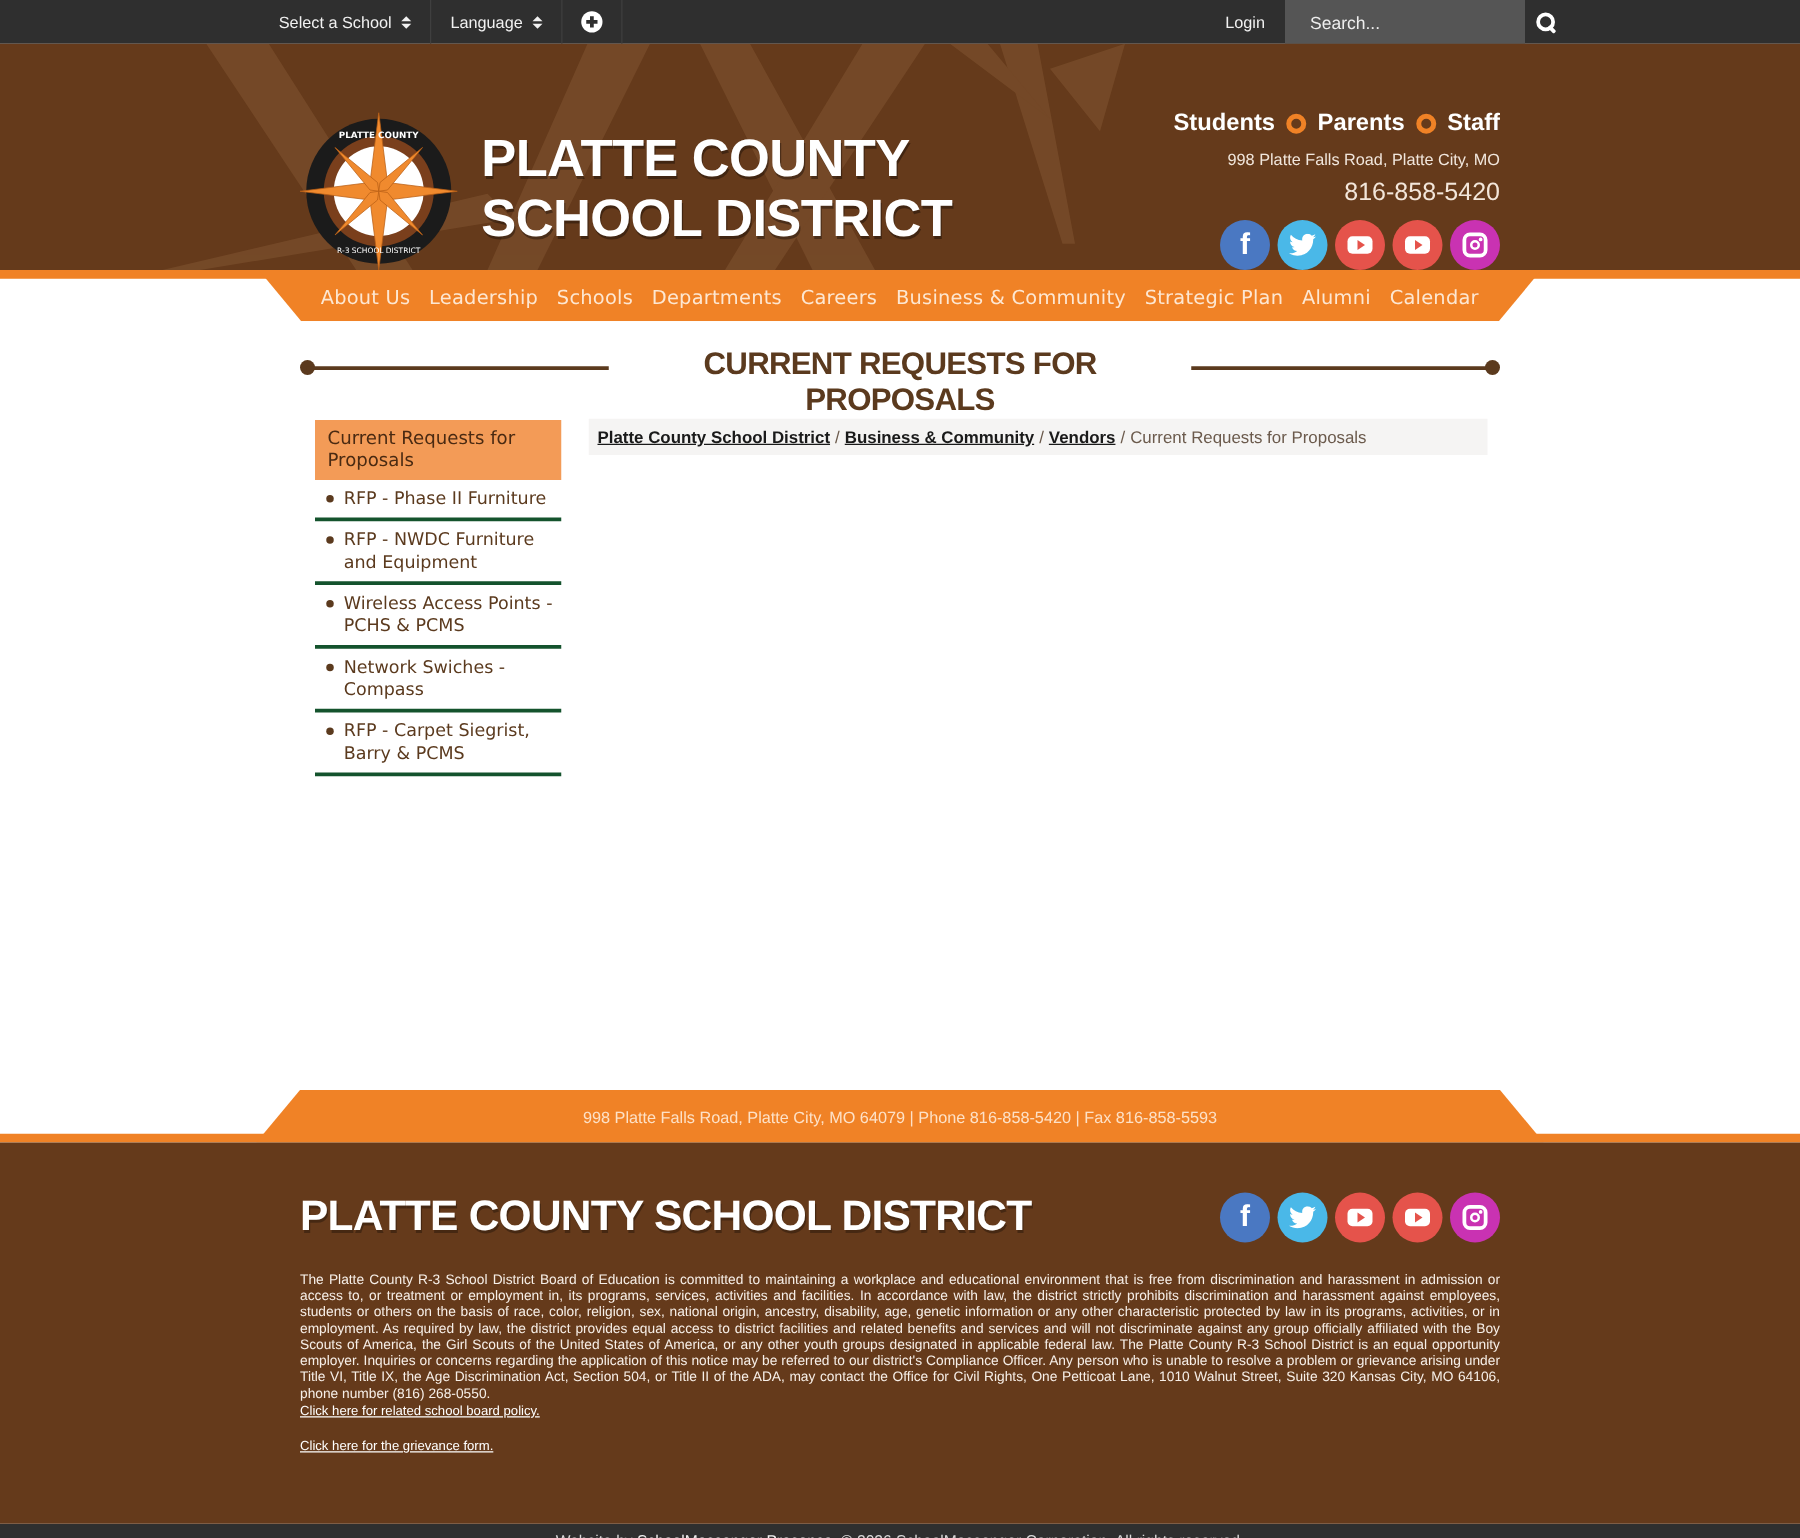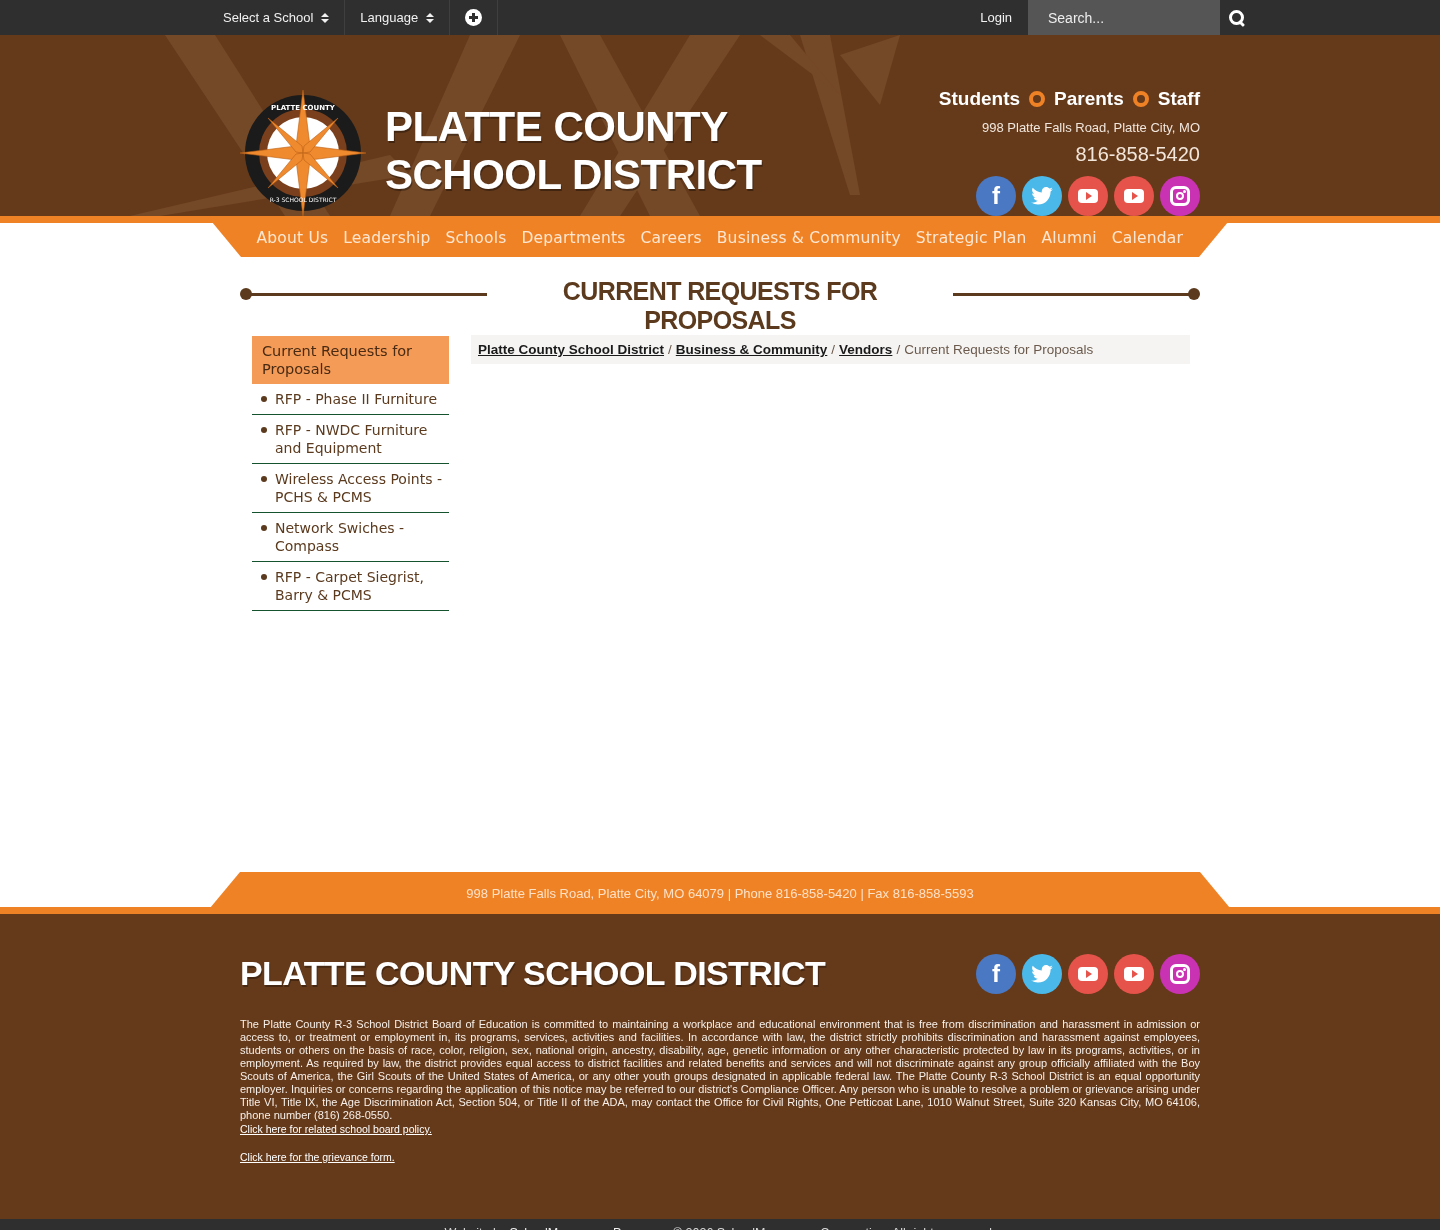--- a/index.html
+++ b/index.html
@@ -64,21 +64,21 @@
   .pt-line.r { left: 953px; width: 242px; }
   .pt-dot { position: absolute; top: 23px; width: 12px; height: 12px; border-radius: 50%; background: #5b3a1e; }
   .pt-dot.l { left: 240px; } .pt-dot.r { left: 1188px; }
   .page-title { position: absolute; left: 487px; width: 466px; top: 12px; text-align: center; font-family: "Liberation Sans", sans-serif; font-weight: bold; font-size: 25px; color: #5b3a1e; letter-spacing: -0.6px; }
 
   
   .content { position: relative; height: 547px; }
   .sidenav { position: absolute; left: 252px; top: 11px; width: 197px; }
   .sidenav .head { background: #f39b57; color: #4a2a12; font-size: 14.5px; font-family: "DejaVu Sans", sans-serif; line-height: 18px; padding: 6px 10px; cursor: pointer; }
   .sidenav ul { list-style: none; }
-  .sidenav li { display: flex; padding: 6px 6px 6px 9px; border-bottom: 1px solid #14532d; font-size: 14px; line-height: 18px; color: #5b3a1e; cursor: pointer; font-family: "DejaVu Sans", sans-serif; }
+  .sidenav li { display: flex; padding: 6px 6px 6px 9px; border-bottom: 3px solid #14532d; font-size: 14px; line-height: 18px; color: #5b3a1e; cursor: pointer; font-family: "DejaVu Sans", sans-serif; }
   .sidenav li .bullet { width: 6px; height: 6px; border-radius: 50%; background: #5b3a1e; margin-top: 6px; margin-right: 8px; flex: 0 0 6px; }
   .breadcrumb { position: absolute; left: 471px; top: 10px; width: 719px; height: 29px; background: #f5f4f3; display: flex; align-items: center; padding-left: 7px; font-size: 13.5px; font-family: "Liberation Sans", sans-serif; color: #6b5a4c; }
   .breadcrumb a { color: #1a1a1a; font-weight: bold; text-decoration: underline; }
   .breadcrumb .sep { margin: 0 4px; color: #6b5a4c; }
 
   
   .foot-band-wrap { position: relative; height: 42px; }
   .foot-band-wrap .stripe { position: absolute; left: 0; right: 0; bottom: 0; height: 7px; background: #f08226; }
   .foot-band { position: absolute; left: 205px; right: 205px; top: 0; height: 42px; background: #f08226; clip-path: polygon(35px 0, calc(100% - 35px) 0, 100% 100%, 0 100%); display: flex; align-items: center; justify-content: center; color: #fde1c7; font-size: 13px; font-family: "Liberation Sans", sans-serif; }
   .footer { background: #653a1b; height: 305px; position: relative; color: #fff; }

